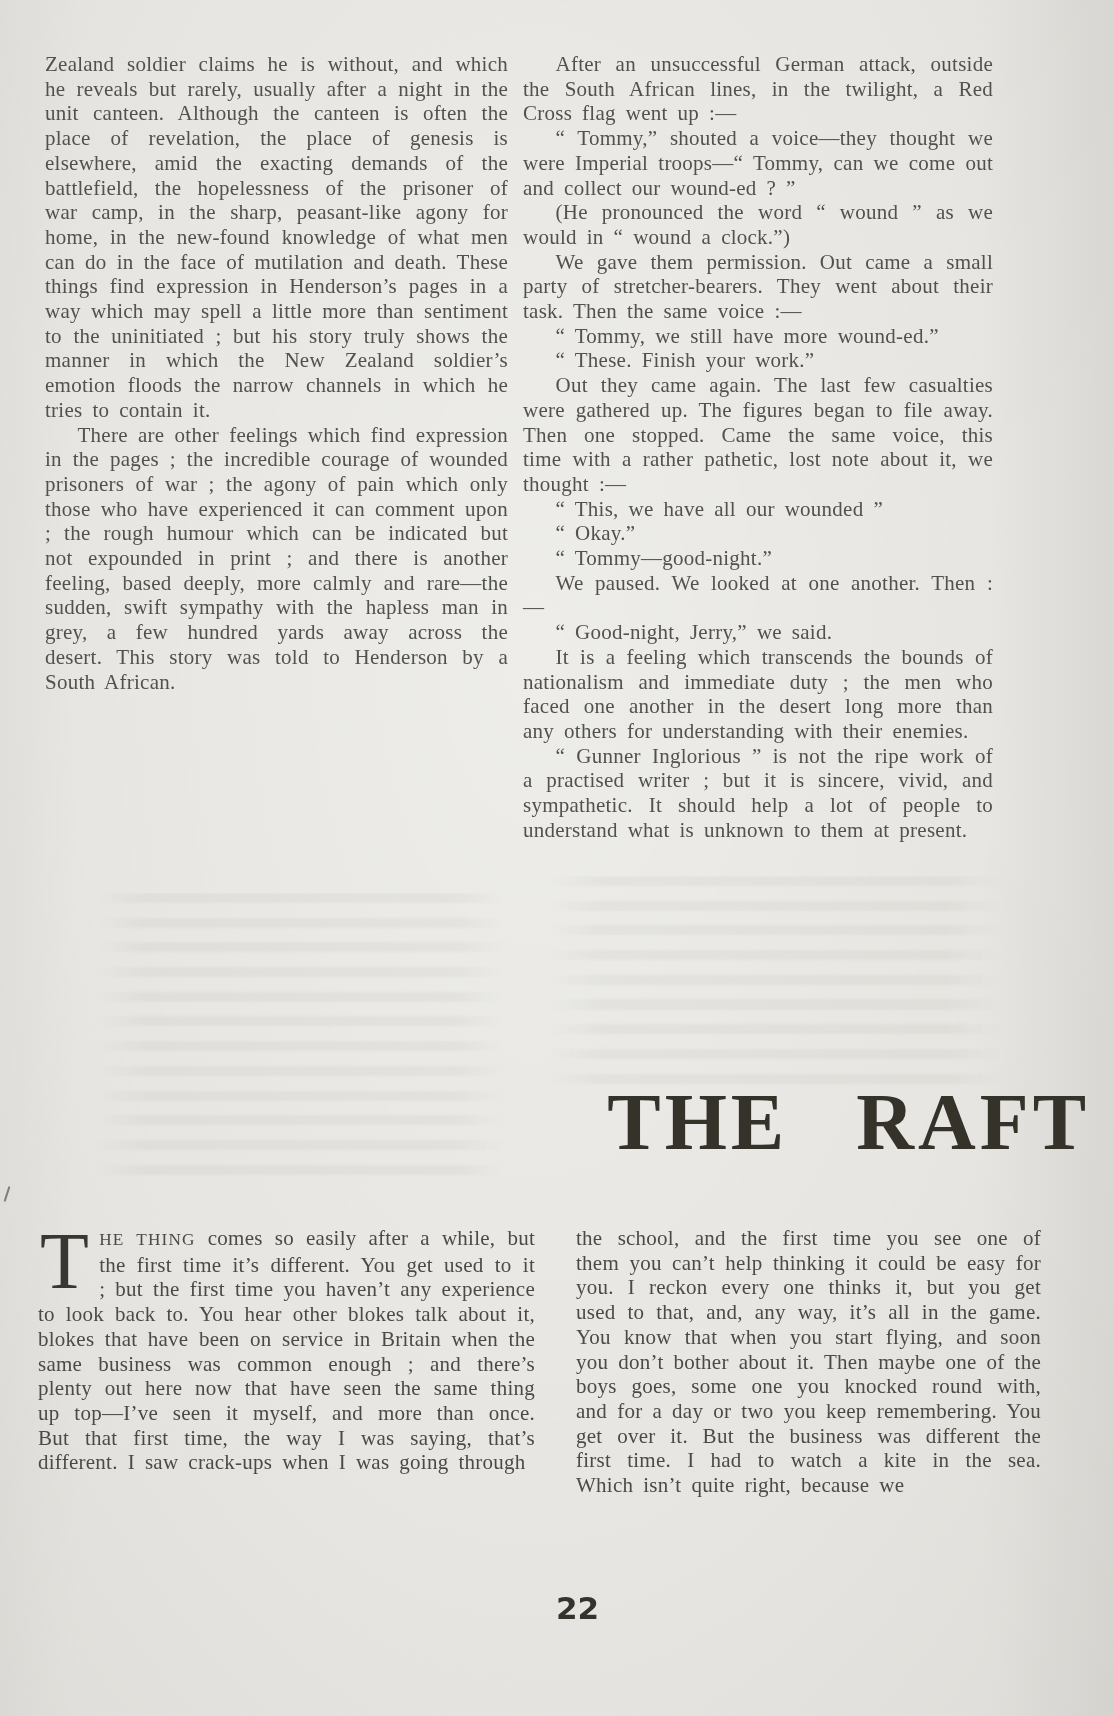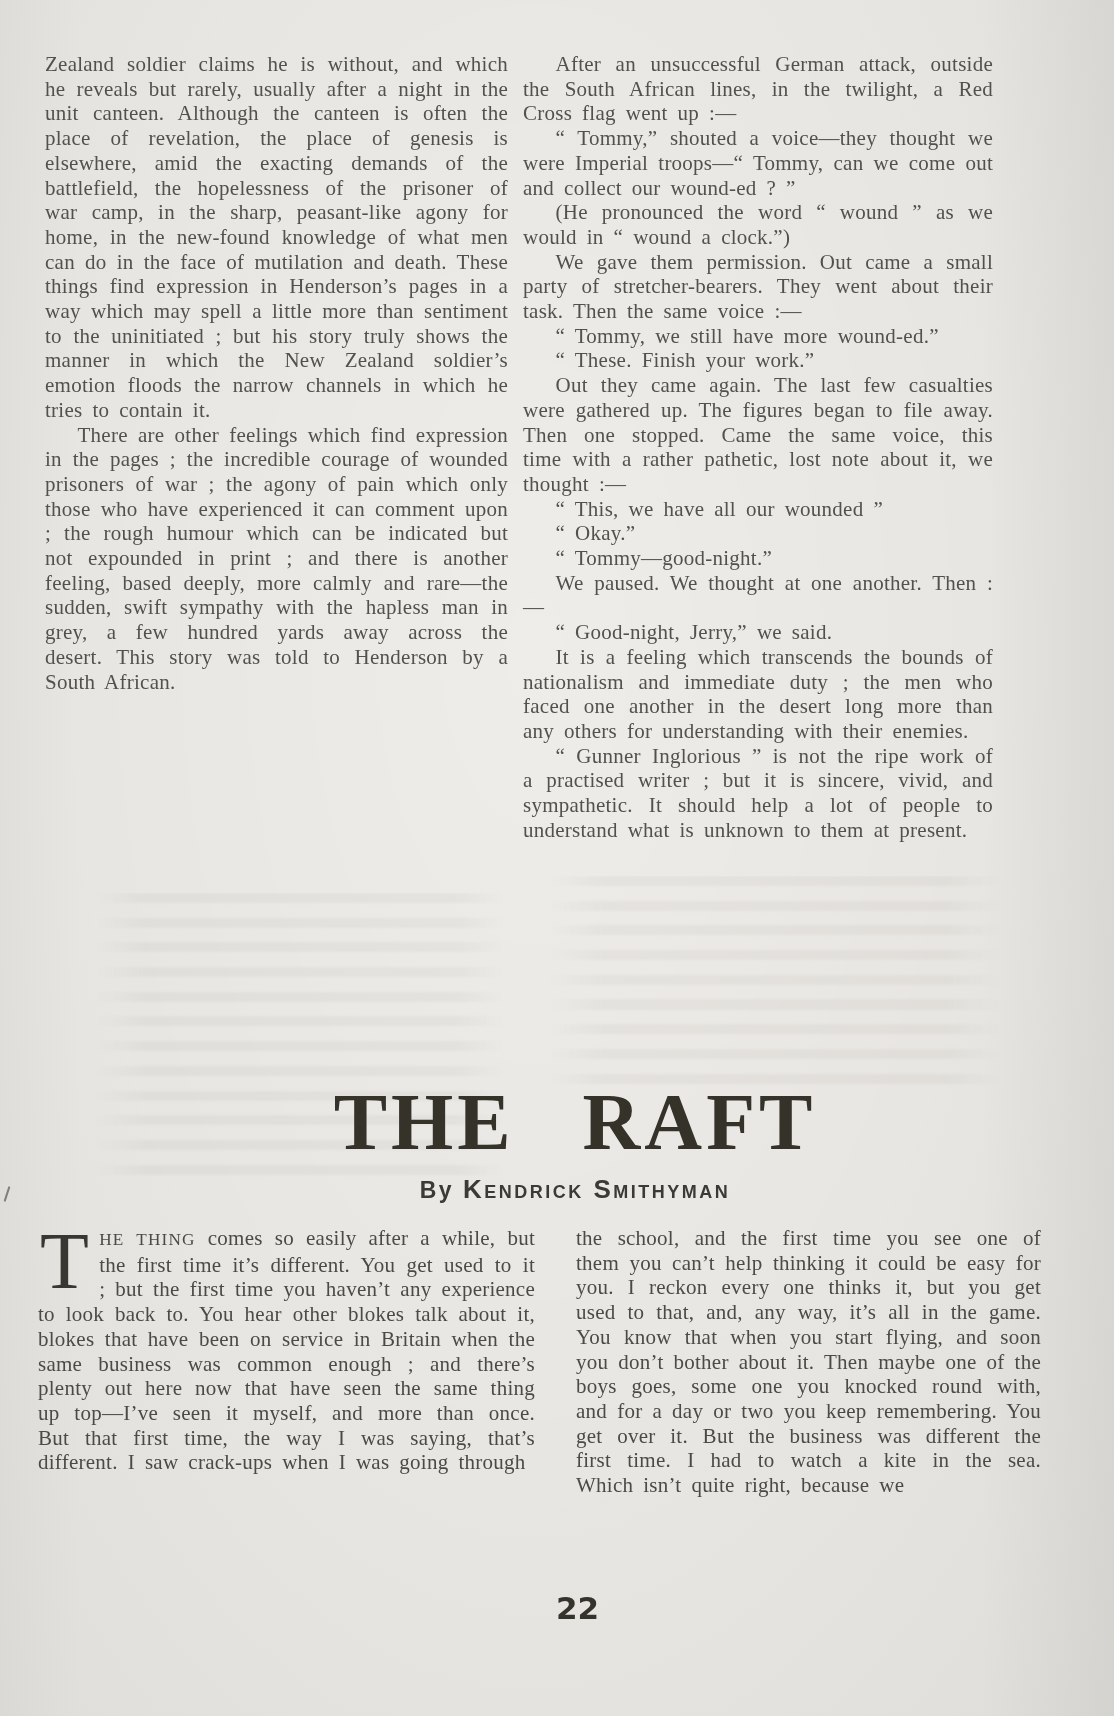--- a/index.html
+++ b/index.html
@@ -27,21 +27,21 @@
   }
   .para { margin: 0; text-align: justify; }
   .para.indent { text-indent: 1.55em; }
 
   .review-left  { left: 35px;  top: 52px;  width: 463px; margin-left: 10px; }
   .review-right { left: 523px; top: 52px;  width: 470px; }
 
   .story-title {
     position: absolute;
     left: 60px; top: 1082px; width: 1030px;
-    text-align: center;
+    text-align: right;
     font-family: "Liberation Serif", "DejaVu Serif", serif;
     font-weight: bold;
     font-size: 80px;
     line-height: 80px;
     letter-spacing: 4px;
     word-spacing: 44px;
     color: #343229;
   }
 
   .story-byline {
@@ -119,36 +119,32 @@
       <p class="para indent">After an unsuccessful German attack, outside the South African lines, in the twilight, a Red Cross flag went up :—</p>
       <p class="para indent">“ Tommy,” shouted a voice—they thought we were Imperial troops—“ Tommy, can we come out and collect our wound-ed ? ”</p>
       <p class="para indent">(He pronounced the word “ wound ” as we would in “ wound a clock.”)</p>
       <p class="para indent">We gave them permission.  Out came a small party of stretcher-bearers.  They went about their task.  Then the same voice :—</p>
       <p class="para indent">“ Tommy, we still have more wound-ed.”</p>
       <p class="para indent">“ These.  Finish your work.”</p>
       <p class="para indent">Out they came again.  The last few casualties were gathered up.  The figures began to file away.  Then one stopped. Came the same voice, this time with a rather pathetic, lost note about it, we thought :—</p>
       <p class="para indent">“ This, we have all our wounded ”</p>
       <p class="para indent">“ Okay.”</p>
       <p class="para indent">“ Tommy—good-night.”</p>
-      <p class="para indent">We paused.  We thought at one another. Then :—</p>
+      <p class="para indent">We paused.  We looked at one another. Then :—</p>
       <p class="para indent">“ Good-night, Jerry,” we said.</p>
       <p class="para indent">It is a feeling which transcends the bounds of nationalism and immediate duty ; the men who faced one another in the desert long more than any others for understanding with their enemies.</p>
       <p class="para indent">“ Gunner Inglorious ” is not the ripe work of a practised writer ; but it is sincere, vivid, and sympathetic.  It should help a lot of people to understand what is unknown to them at present.</p>
     </div>
 
   <div class="ghost ghost-left"></div>
   <div class="ghost ghost-right"></div>
   <div class="stray-mark"></div>
 
   <div class="story-title">THE RAFT</div>
 
-  <div class="story-byline">
-    <span class="by">By</span>
-    <span class="author">Kendrick Smithyman</span>
-  </div>
 
   <div class="col story-left">
     <p class="para">
       <span class="dropcap">T</span><span class="lead-caps">HE THING</span><span> comes so easily after a while, but the first time it’s different.  You get used to it ; but the first time you haven’t any experience to look back to.  You hear other blokes talk about it, blokes that have been on service in Britain when the same business was common enough ; and there’s plenty out here now that have seen the same thing up top—I’ve seen it myself, and more than once.  But that first time, the way I was saying, that’s different.  I saw crack-ups when I was going through</span>
     </p>
   </div>
 
   <div class="col story-right">
     <p class="para">the school, and the first time you see one of them you can’t help thinking it could be easy for you.  I reckon every one thinks it, but you get used to that, and, any way, it’s all in the game.  You know that when you start flying, and soon you don’t bother about it.  Then maybe one of the boys goes, some one you knocked round with, and for a day or two you keep remembering.  You get over it. But the business was different the first time.  I had to watch a kite in the sea. Which isn’t quite right, because we</p>
   </div>

